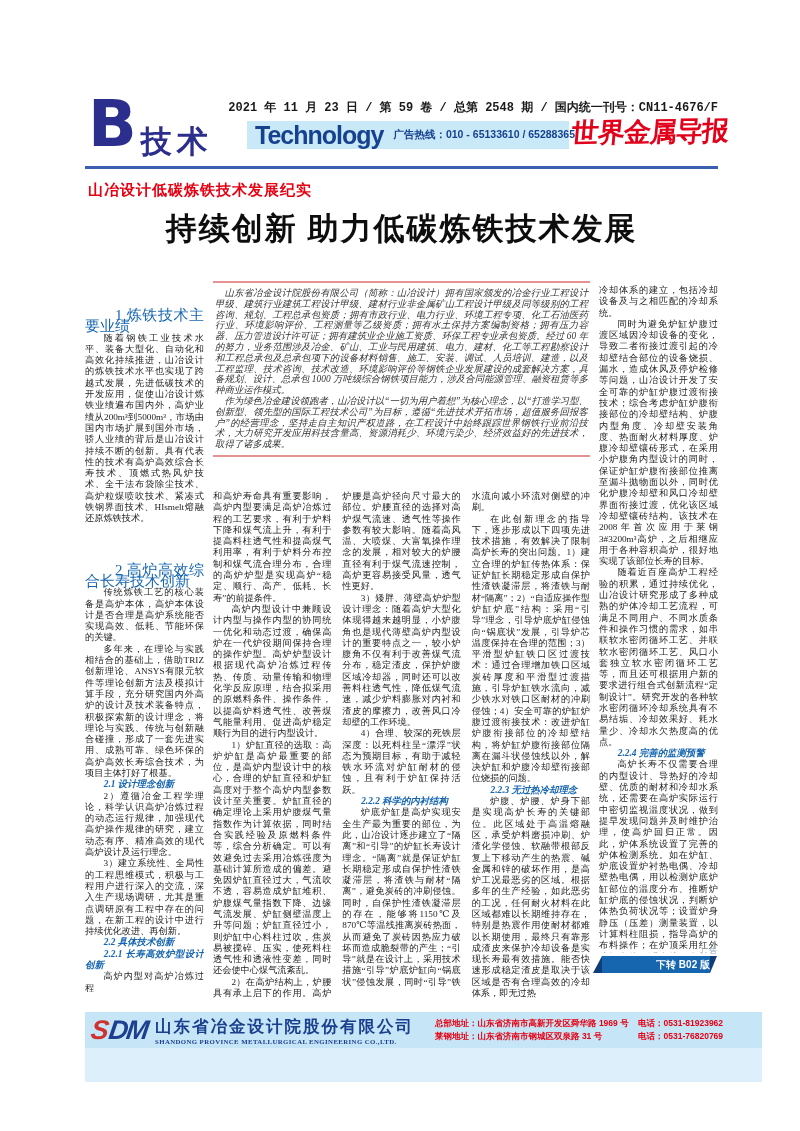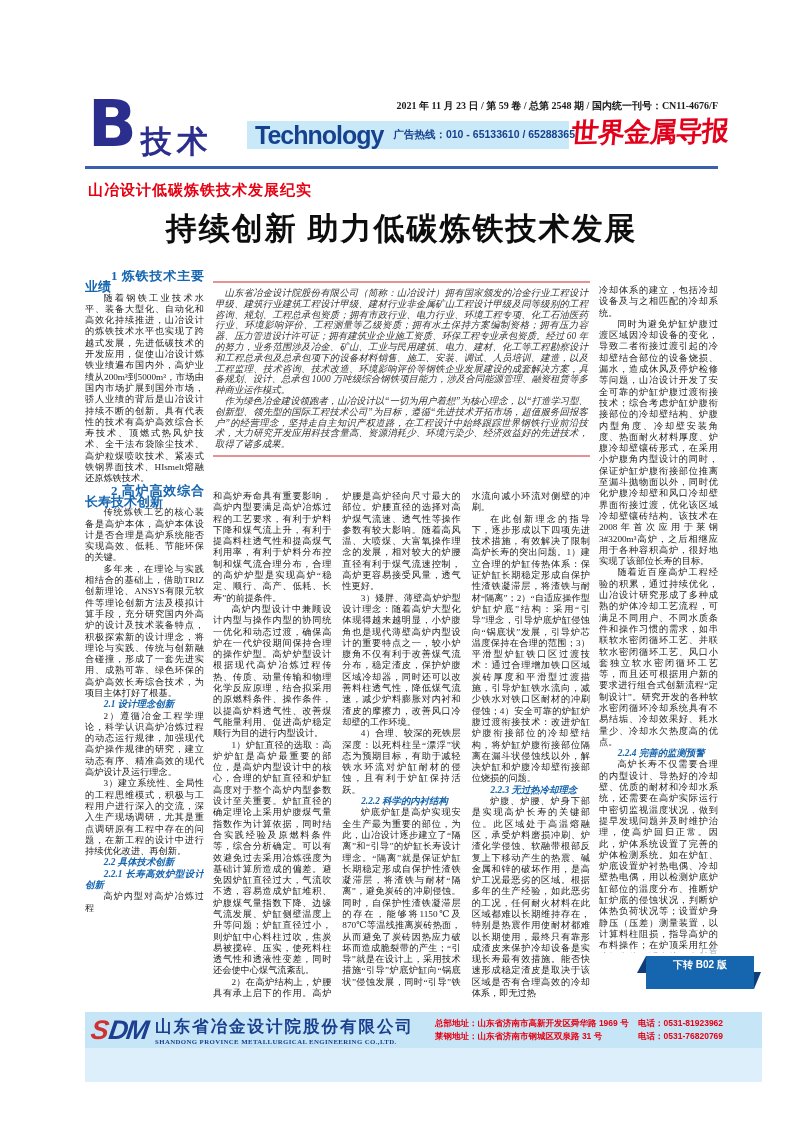--- a/index.html
+++ b/index.html
@@ -11,22 +11,22 @@
   .section-b .b{font-family:"DejaVu Sans","Liberation Sans",sans-serif;font-weight:900;
                 font-size:64px;line-height:64px;color:#2b2e8c;letter-spacing:-2px;}
   .section-b .zh{font-family:"Liberation Sans",sans-serif;font-weight:900;font-size:31px;
                  color:#2b2e8c;letter-spacing:5px;vertical-align:-6px;margin-left:6px;}
   .tech-bar{position:absolute;left:247px;top:121px;width:322px;height:28px;background:#c9e8f8;
             display:flex;align-items:center;padding:0 8px;box-sizing:border-box;}
   .tech-bar .tech{font-family:"Liberation Sans",sans-serif;font-weight:800;font-size:25px;
                   color:#15418e;letter-spacing:-1px;transform:scaleY(1.05);}
   .tech-bar .hotline{font-family:"Liberation Sans",sans-serif;font-weight:700;font-size:10.5px;
                      color:#15418e;margin-left:10px;white-space:nowrap;}
-  .dateline{position:absolute;top:99px;right:82px;font-family:Liberation Serif, serif;
-            font-size:10px;color:#1a1a1a;font-weight:600;}
+  .dateline{position:absolute;top:99px;right:82px;font-family:Liberation Mono, monospace;
+            font-size:12px;color:#1a1a1a;font-weight:600;}
   .paper-logo{position:absolute;left:572px;top:114px;width:150px;text-align:center;
               font-family:"Liberation Serif",serif;font-weight:900;font-size:27px;color:#e2001a;
               transform:skewX(-6deg) rotate(-1deg);letter-spacing:-1px;white-space:nowrap;}
   .rule{position:absolute;left:85px;top:166px;width:633px;height:3px;background:#3a5fae;}
 
   
   .kicker{position:absolute;left:88px;top:181px;font-family:"Liberation Sans",sans-serif;
           font-weight:900;font-size:15px;color:#e60012;letter-spacing:1px;}
   .title{position:absolute;left:85px;top:208px;width:633px;margin:0;text-align:center;
          font-family:"Liberation Serif","DejaVu Serif",serif;font-weight:900;font-size:31px;
@@ -34,33 +34,33 @@
 
   
   .col,.colgroup{position:absolute;overflow:hidden;text-align:justify;}
   .col1{left:85px;top:270px;width:119px;height:724px;}
   .col5{left:599px;top:285px;width:119px;height:668px;}
   .colgroup{left:213px;top:491px;width:377px;height:516px;
             column-count:3;column-gap:11px;column-fill:auto;}
   .blk{margin:0;font-size:9.2px;line-height:11.3px;color:#1c1c1c;text-align:justify;}
   .blk.p{text-indent:2em;}
   .blk.pc{text-indent:0;}
-  .blk.h2{color:#1766b0;font-weight:bold;text-indent:2em;font-size:13px;}
+  .blk.h2{color:#1766b0;font-weight:normal;text-indent:2em;font-size:15px;margin-top:40px;}
   .blk.h3{color:#1766b0;font-weight:bold;font-style:italic;text-indent:2em;font-size:9.4px;}
 
   
   .intro-box{position:absolute;left:213px;top:281px;width:377px;box-sizing:border-box;
              border-top:2px solid #e79292;border-bottom:2px solid #e79292;padding:5px 2px;}
   .intro-box .boxp{margin:0;font-style:italic;font-size:9.4px;line-height:10.8px;color:#333;
                    text-align:justify;text-indent:1em;}
 
   
-  .badge{position:absolute;left:602px;top:956px;width:108px;height:33px;background:#1566ae;
+  .badge{position:absolute;left:602px;top:956px;width:108px;height:17px;background:#1566ae;
          color:#ffffff;font-family:"Liberation Sans",sans-serif;font-weight:bold;font-size:10px;
-         line-height:17px;text-align:center;margin-left:44px;}
+         line-height:17px;text-align:right;}
   .badge::before{content:"";position:absolute;left:-9px;top:0;width:0;height:0;
                  border-bottom:17px solid #0e3d77;border-left:9px solid transparent;}
   .badge::after{content:"";position:absolute;right:-7px;bottom:0;width:0;height:0;
                 border-top:17px solid #0e3d77;border-right:7px solid transparent;}
   .ad-label{position:absolute;left:701px;top:946px;font-family:"Liberation Sans",sans-serif;
             font-size:7.5px;color:#93a8ba;letter-spacing:1px;}
 
   
   .fbar{position:absolute;left:85px;top:1012px;width:677px;height:36px;background:#c6e6f7;
         display:flex;align-items:center;padding:0 6px;box-sizing:border-box;}

